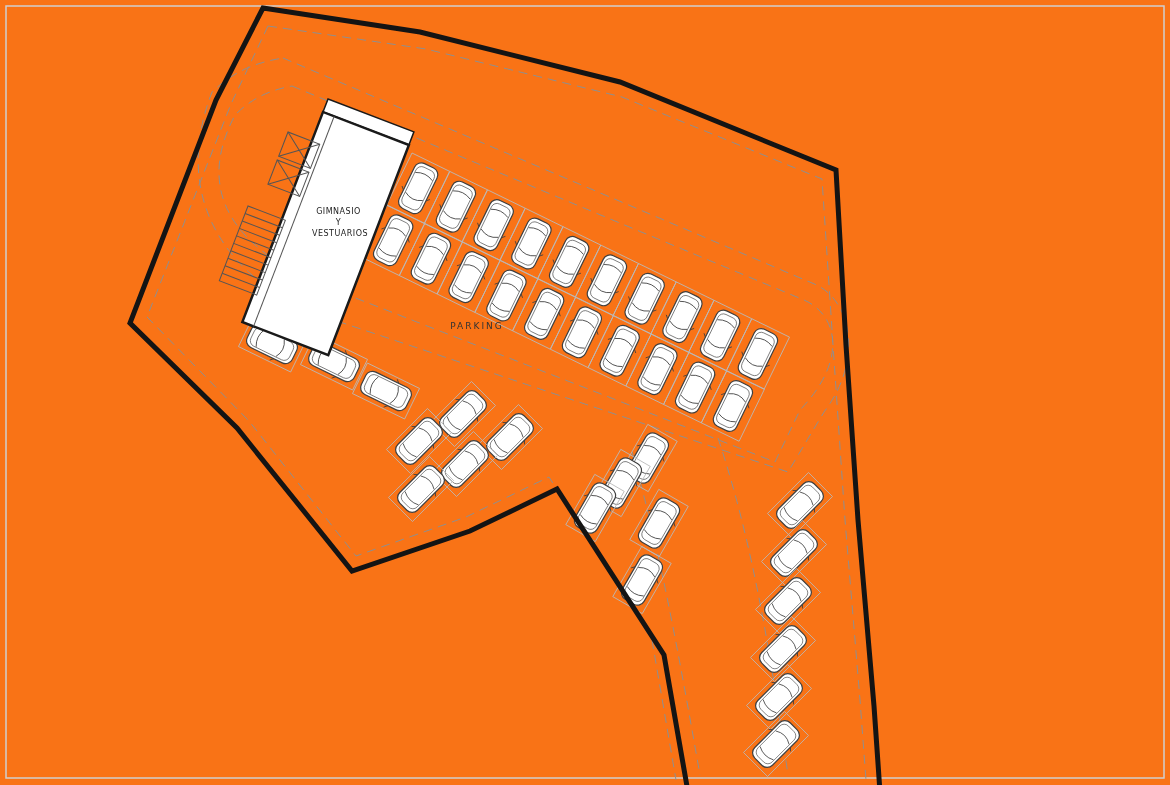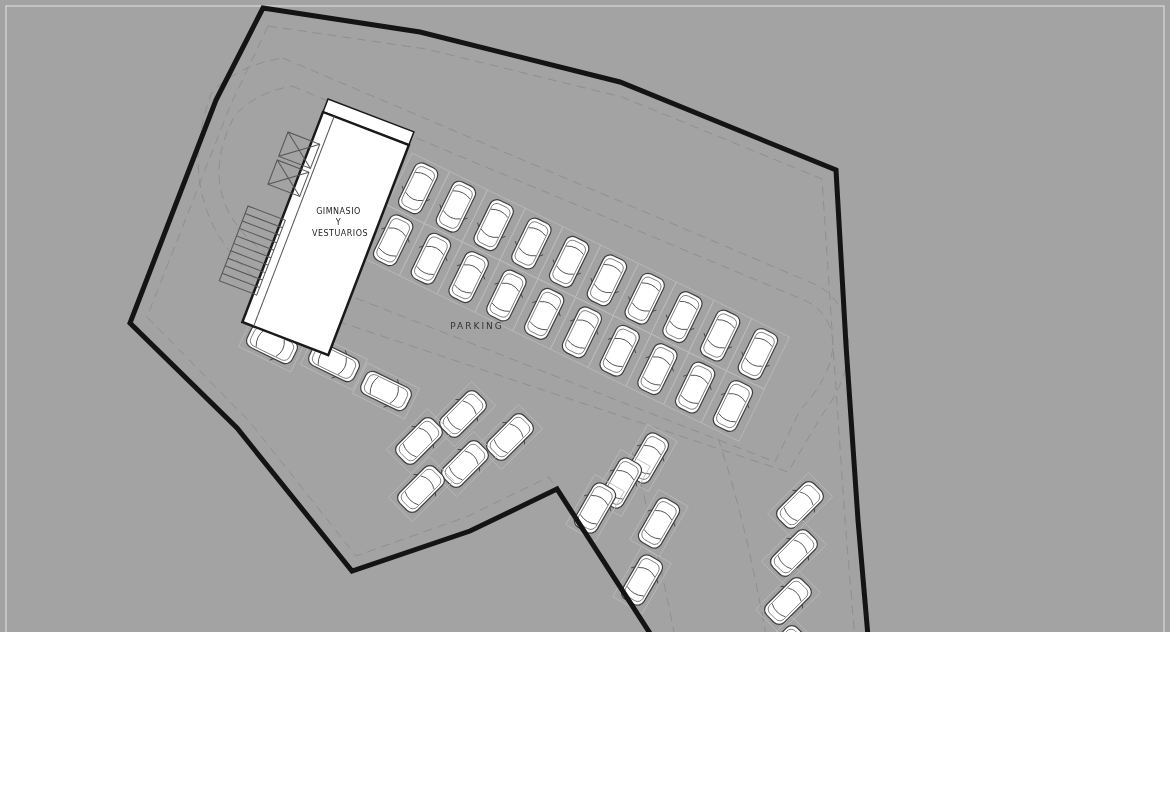--- a/index.html
+++ b/index.html
@@ -1,16 +1,16 @@
 <!DOCTYPE html>
 <html style="--boundary: #141414; --building: #1a1a1a; --road_dash: #8f8f8f; --stall: #b9b9b9; --car: #3f3f3f;"><head>
 <meta charset="utf-8">
 <style>
   html,body{margin:0;padding:0;background:#ffffff;}
-  .canvas{position:relative;width:1170px;height:632px;background:#a3a3a3;overflow:hidden;text-align:center;}
+  .canvas{position:relative;width:1170px;height:785px;background:#f97316;overflow:hidden;text-align:center;}
   svg{display:block;}
   text{font-family:"DejaVu Sans","Liberation Sans",sans-serif;}
   .building-label{font-size:8px;fill:#222;letter-spacing:.5px;}
   .parking-label{font-size:9px;fill:#333;letter-spacing:2px;}
   .frame{fill:none;stroke:#cfcfcf;stroke-width:1.5;}
   .line-boundary{fill:none;stroke:var(--boundary,#141414);stroke-width:5;stroke-linejoin:miter;}
   .dash{fill:none;stroke:var(--road_dash,#8f8f8f);stroke-width:1;stroke-dasharray:9 6;}
   .wall{fill:#ffffff;stroke:var(--building,#1a1a1a);}
   .thin{fill:none;stroke:#555;stroke-width:1;}
   .stall-line{fill:none;stroke:var(--stall,#b9b9b9);stroke-width:.8;}

